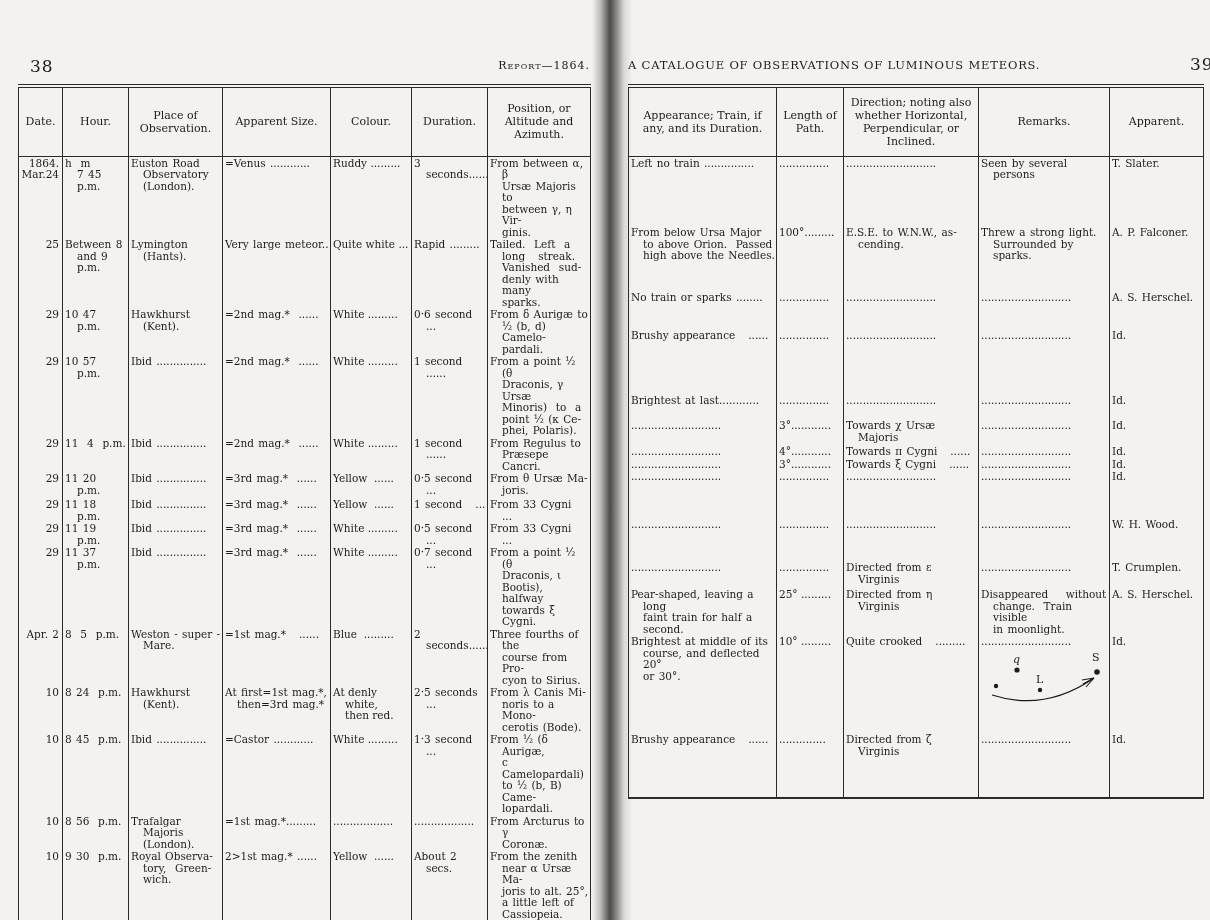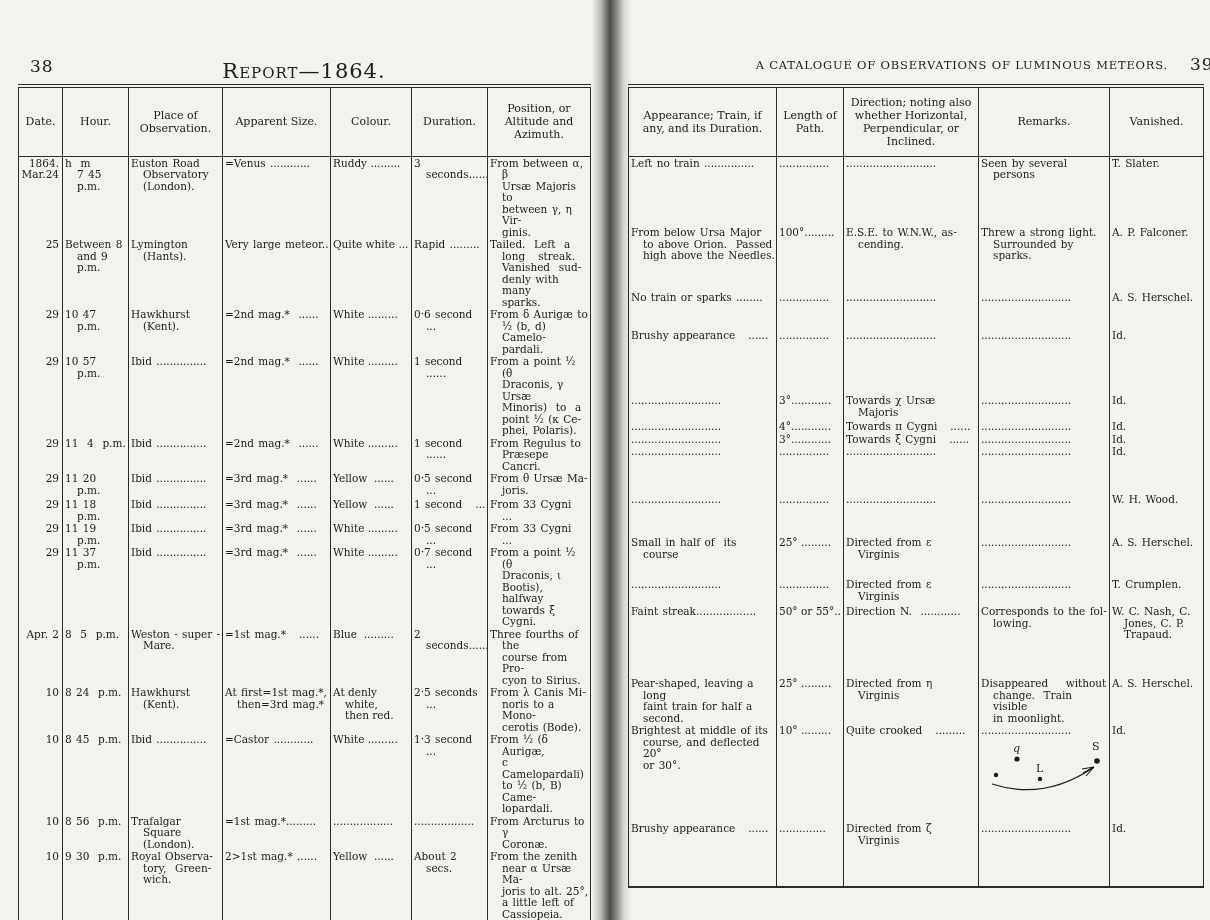--- a/index.html
+++ b/index.html
@@ -14,25 +14,25 @@
   .spine{
     position:absolute;left:592px;top:0;width:40px;height:920px;
     background:linear-gradient(90deg,#f3f2ee 0%,#b9b8b4 22%,#4a4a46 45%,#8d8c88 62%,#d9d8d4 80%,#f3f2ee 100%);
   }
   .page{position:absolute;top:0;height:920px;margin-top:48px;}
   .page-left{left:0;width:592px;}
   .page-right{left:626px;width:584px;}
   .pagehead{position:absolute;top:8px;left:0;width:100%;height:26px;}
   .pageno{position:absolute;top:0;font-size:17px;letter-spacing:1px;}
   .runtitle-left{
-    position:absolute;left:18px;width:572px;text-align:center;top:3px;
-    font-variant:small-caps;font-size:21px;letter-spacing:1px;
+    position:absolute;left:18px;width:572px;text-align:right;top:3px;
+    font-variant:small-caps;font-size:11px;letter-spacing:1px;
   }
   .runtitle-right{
-    position:absolute;left:2px;width:540px;text-align:right;top:2px;
+    position:absolute;left:2px;width:540px;text-align:left;top:2px;
     font-size:11.5px;letter-spacing:0.8px;
   }
   table.obs{
     position:absolute;top:36px;
     border-collapse:collapse;table-layout:fixed;
     border-top:4px double #2a2a28;
     border-bottom:2px solid #2a2a28;
     border-left:1.5px solid #2a2a28;
     border-right:1.5px solid #2a2a28;
   }
@@ -404,21 +404,21 @@
             </td>
           </tr>
           <tr style="height: 27px;">
             <td class="c-date">
               <div class="cellin">10</div>
             </td>
             <td class="c-hour">
               <div class="cellin">8 56  p.m.</div>
             </td>
             <td class="c-place">
-              <div class="cellin">Trafalgar Square
+              <div class="cellin">Trafalgar Majoris
 (London).</div>
             </td>
             <td class="c-size">
               <div class="cellin">=1st mag.*.........</div>
             </td>
             <td class="c-colour">
               <div class="cellin">..................</div>
             </td>
             <td class="c-duration">
               <div class="cellin">..................</div>
@@ -501,21 +501,21 @@
           <col style="width:135px">
         <col style="width:131px">
           <col style="width:94px">
       </colgroup>
       <thead>
         <tr style="height:70px">
           <th>Appearance; Train, if any, and its Duration.</th>
           <th>Length of Path.</th>
           <th>Direction; noting also whether Horizontal, Perpendicular, or Inclined.</th>
           <th>Remarks.</th>
-          <th>Vanished.</th>
+          <th>Apparent.</th>
         </tr>
       </thead>
       <tbody id="right-body">
           <tr style="height: 70px;">
             <td class="c-appearance">
               <div class="cellin">Left no train ...............</div>
             </td>
             <td class="c-length">
               <div class="cellin">...............</div>
             </td>
@@ -577,20 +577,37 @@
             <td class="c-direction">
               <div class="cellin">...........................</div>
             </td>
             <td class="c-remarks">
               <div class="cellin">...........................</div>
             </td>
             <td class="c-observer">
               <div class="cellin">Id.</div>
             </td>
           </tr>
+          <tr style="height: 25px;">
+            <td class="c-appearance">
+              <div class="cellin">Brightest at last............</div>
+            </td>
+            <td class="c-length">
+              <div class="cellin">...............</div>
+            </td>
+            <td class="c-direction">
+              <div class="cellin">...........................</div>
+            </td>
+            <td class="c-remarks">
+              <div class="cellin">...........................</div>
+            </td>
+            <td class="c-observer">
+              <div class="cellin">Id.</div>
+            </td>
+          </tr>
           <tr style="height: 26px;">
             <td class="c-appearance">
               <div class="cellin">...........................</div>
             </td>
             <td class="c-length">
               <div class="cellin">3°............</div>
             </td>
             <td class="c-direction">
               <div class="cellin">Towards χ Ursæ Majoris</div>
             </td>
@@ -662,72 +679,35 @@
             <td class="c-direction">
               <div class="cellin">...........................</div>
             </td>
             <td class="c-remarks">
               <div class="cellin">...........................</div>
             </td>
             <td class="c-observer">
               <div class="cellin">W. H. Wood.</div>
             </td>
           </tr>
-          <tr style="height: 42px;">
-            <td class="c-appearance">
-              <div class="cellin">Small in half of  its course</div>
-            </td>
-            <td class="c-length">
-              <div class="cellin">25° .........</div>
+          <tr style="height: 27px;">
+            <td class="c-appearance">
+              <div class="cellin">...........................</div>
+            </td>
+            <td class="c-length">
+              <div class="cellin">...............</div>
             </td>
             <td class="c-direction">
               <div class="cellin">Directed from ε Virginis</div>
             </td>
             <td class="c-remarks">
               <div class="cellin">...........................</div>
             </td>
             <td class="c-observer">
-              <div class="cellin">A. S. Herschel.</div>
-            </td>
-          </tr>
-          <tr style="height: 27px;">
-            <td class="c-appearance">
-              <div class="cellin">...........................</div>
-            </td>
-            <td class="c-length">
-              <div class="cellin">...............</div>
-            </td>
-            <td class="c-direction">
-              <div class="cellin">Directed from ε Virginis</div>
-            </td>
-            <td class="c-remarks">
-              <div class="cellin">...........................</div>
-            </td>
-            <td class="c-observer">
               <div class="cellin">T. Crumplen.</div>
-            </td>
-          </tr>
-          <tr style="height: 72px;">
-            <td class="c-appearance">
-              <div class="cellin">Faint streak..................</div>
-            </td>
-            <td class="c-length">
-              <div class="cellin">50° or 55°..</div>
-            </td>
-            <td class="c-direction">
-              <div class="cellin">Direction N.  ............</div>
-            </td>
-            <td class="c-remarks">
-              <div class="cellin">Corresponds to the fol-
-lowing.</div>
-            </td>
-            <td class="c-observer">
-              <div class="cellin">W. C. Nash, C.
-Jones, C. P.
-Trapaud.</div>
             </td>
           </tr>
           <tr style="height: 45px;">
             <td class="c-appearance">
               <div class="cellin">Pear-shaped, leaving a long
 faint train for half a
 second.</div>
             </td>
             <td class="c-length">
               <div class="cellin">25° .........</div>

